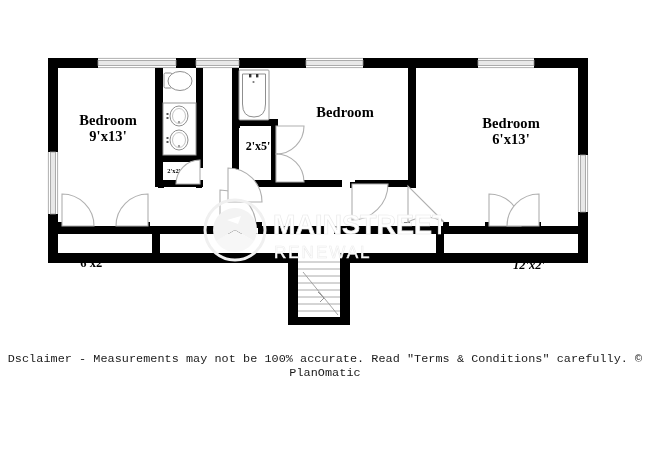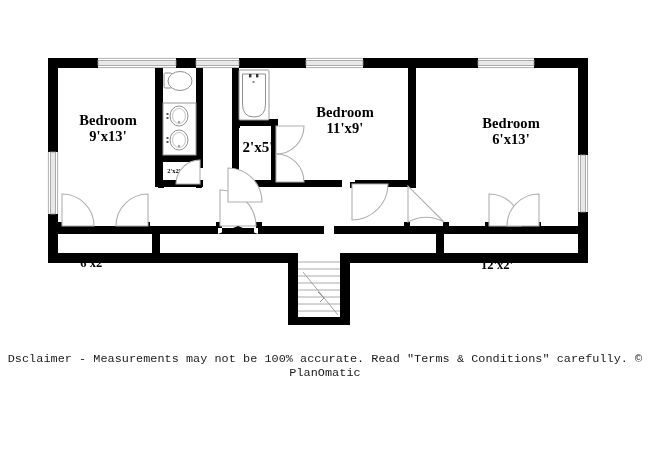--- a/index.html
+++ b/index.html
@@ -53,21 +53,21 @@
   .closet-label {
     position: absolute;
     text-align: center;
     font-family: "Liberation Serif", serif;
     font-weight: bold;
     color: #000000;
     white-space: nowrap;
     user-select: none;
   }
   .cl-md { font-size: 12.5px; margin-top: 29px; }
-  .cl-sm { font-size: 15px; }
+  .cl-sm { font-size: 12px; }
   .cl-xs { font-size: 6.5px; }
   #disclaimer {
     position: absolute;
     left: 0;
     top: 352px;
     width: 650px;
     text-align: center;
     font-family: Liberation Mono, monospace;
     font-size: 11.8px;
     color: #1a1a1a;
@@ -337,32 +337,44 @@
 
   </svg>
 
   <div class="room-label" style="left:48px; top:112px; width:120px;">
     <span class="rl-name">Bedroom</span>
     <span class="rl-dim">9'x13'</span>
   </div>
 
   <div class="room-label" style="left:285px; top:104px; width:120px;">
     <span class="rl-name">Bedroom</span>
-    <span class="rl-dim">11'x9'</span>
   </div>
 
   <div class="room-label" style="left:451px; top:115px; width:120px;">
     <span class="rl-name">Bedroom</span>
     <span class="rl-dim">6'x13'</span>
   </div>
 
   <div class="closet-label cl-md" style="left:53px; top:227px; width:80px;">6'x2'</div>
 
-  <div class="closet-label cl-md" style="left:457px; top:229px; width:80px;">12'x2'</div>
+  <div class="closet-label cl-md" style="left:489px; top:229px; width:80px;font-style:italic;">12'x2'</div>
 
   <div class="closet-label cl-sm" style="left:228px; top:139px; width:60px;">2'x5'</div>
 
   <div class="closet-label cl-xs" style="left:154px; top:167px; width:40px;">2'x2'</div>
 
+  <div id="watermark">
+    <svg viewBox="0 0 240 72" width="240" height="72">
+      <g>
+        <circle cx="34" cy="34" r="30" fill="none" stroke="#f0f0f0" stroke-width="3"></circle>
+        <path d="M 34 12 A 22 22 0 0 1 53 45 L 34 34 Z" fill="#f3f3f3"></path>
+        <path d="M 53 45 A 22 22 0 0 1 15 45 L 34 34 Z" fill="#f7f7f7"></path>
+        <path d="M 15 45 A 22 22 0 0 1 34 12 L 34 34 Z" fill="#f3f3f3"></path>
+        <path d="M 26 24 L 40 20 L 37 28 Z" fill="#ffffff"></path>
+      </g>
+      <text class="wm-text" x="72" y="38" font-size="27">MAINSTREET</text>
+      <text class="wm-text-2" x="73" y="62" font-size="17">RENEWAL</text>
+    </svg>
+  </div>
 
   <div id="disclaimer">Dsclaimer - Measurements may not be 100% accurate. Read "Terms &amp; Conditions" carefully. © PlanOmatic</div>
 
 </div>
 
 </body></html>

